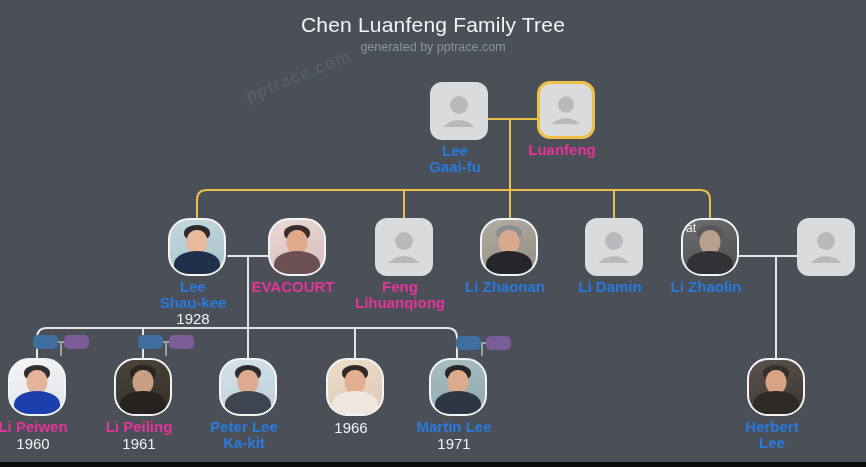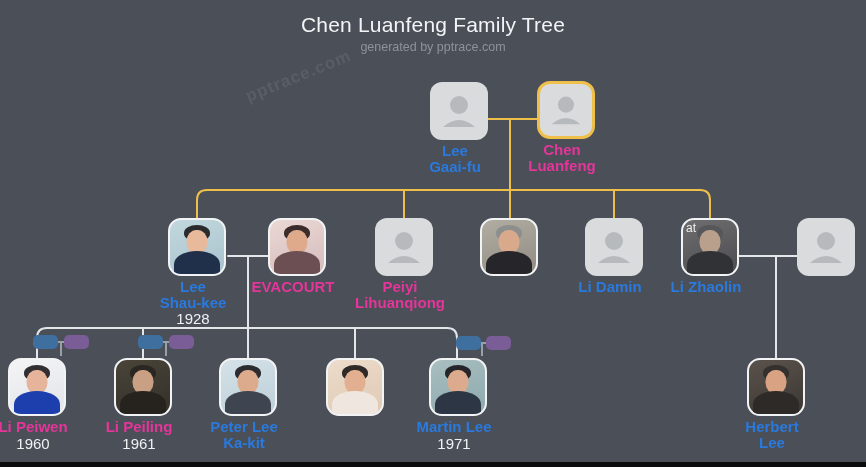--- a/index.html
+++ b/index.html
@@ -37,21 +37,21 @@
   .node{position:absolute;width:50px;z-index:3;}
   .thumb{position:relative;width:58px;height:58px;box-sizing:border-box;}
   .thumb.placeholder{
     background:#dadbdd;border-radius:12px;
   }
   .thumb.placeholder.highlight{
     border:3px solid var(--accent,#eec04a);border-radius:13px;
   }
   .ph-icon{position:absolute;inset:0;width:100%;height:100%;}
   .thumb.photo{
-    border:2px solid #f2f3f4;border-radius:13px;overflow:hidden;
+    border:2px solid #f2f3f4;border-radius:21px;overflow:hidden;
     background:linear-gradient(160deg,var(--bg1,#ccc),var(--bg2,#999));
   }
   .photo .hair{position:absolute;top:5px;left:50%;transform:translateX(-50%);
     width:26px;height:16px;background:var(--hair,#333);border-radius:50% 50% 45% 45%;}
   .photo .face{position:absolute;top:10px;left:50%;transform:translateX(-50%);
     width:21px;height:24px;background:var(--skin,#e0b094);border-radius:48%;}
   .photo .torso{position:absolute;bottom:-3px;left:50%;transform:translateX(-50%);
     width:46px;height:26px;background:var(--body,#223);border-radius:55% 55% 0 0;}
   .photo .photo-overlay{position:absolute;top:1px;left:3px;color:#f0f0f0;
     font-size:12px;font-weight:500;z-index:1;}
@@ -121,21 +121,20 @@
   </div>
 
   <div class="node" style="left:537px;top:81px">
     <div class="thumb placeholder highlight">
       <svg class="ph-icon" viewBox="0 0 58 58">
         <circle cx="29" cy="23" r="9" fill="#b7babd"></circle>
         <path d="M13 45 Q29 31 45 45 Z" fill="#b7babd"></path>
       </svg>
     </div>
     <div class="label female">
-      <div>Chen</div>
       <div>Luanfeng</div>
     </div>
   </div>
 
   <div class="node" style="left:168px;top:218px">
     <div class="thumb photo" style="--bg1: #c2d8de; --bg2: #a9c2cc; --hair: #2b2b2e; --skin: #e8b99a; --body: #20304a;">
       <div class="hair"></div>
         <div class="face"></div>
         <div class="torso"></div>
     </div>
@@ -158,30 +157,33 @@
   </div>
 
   <div class="node" style="left:375px;top:218px">
     <div class="thumb placeholder">
       <svg class="ph-icon" viewBox="0 0 58 58">
         <circle cx="29" cy="23" r="9" fill="#b7babd"></circle>
         <path d="M13 45 Q29 31 45 45 Z" fill="#b7babd"></path>
       </svg>
     </div>
     <div class="label female">
-      <div>Peiyi</div>
+      <div>Feng</div>
       <div>Lihuanqiong</div>
     </div>
   </div>
 
   <div class="node" style="left:480px;top:218px">
     <div class="thumb photo" style="--bg1: #b2ada3; --bg2: #918c82; --hair: #8d8f8e; --skin: #d9a98b; --body: #26262a;">
       <div class="hair"></div>
         <div class="face"></div>
         <div class="torso"></div>
+    </div>
+    <div class="label male">
+      <div>Li Zhaonan</div>
     </div>
   </div>
 
   <div class="node" style="left:585px;top:218px">
     <div class="thumb placeholder">
       <svg class="ph-icon" viewBox="0 0 58 58">
         <circle cx="29" cy="23" r="9" fill="#b7babd"></circle>
         <path d="M13 45 Q29 31 45 45 Z" fill="#b7babd"></path>
       </svg>
     </div>
@@ -247,20 +249,21 @@
     </div>
   </div>
 
   <div class="node" style="left:326px;top:358px">
     <div class="thumb photo" style="--bg1: #ecdccb; --bg2: #dfc9b3; --hair: #2f2a28; --skin: #e2b090; --body: #efe7df;">
       <div class="hair"></div>
         <div class="face"></div>
         <div class="torso"></div>
     </div>
     <div class="label female">
+      <div class="year">1966</div>
     </div>
   </div>
 
   <div class="node" style="left:429px;top:358px">
     <div class="thumb photo" style="--bg1: #a9bec0; --bg2: #8da9ad; --hair: #26262a; --skin: #dcab8d; --body: #2c3644;">
       <div class="hair"></div>
         <div class="face"></div>
         <div class="torso"></div>
     </div>
     <div class="label male">

